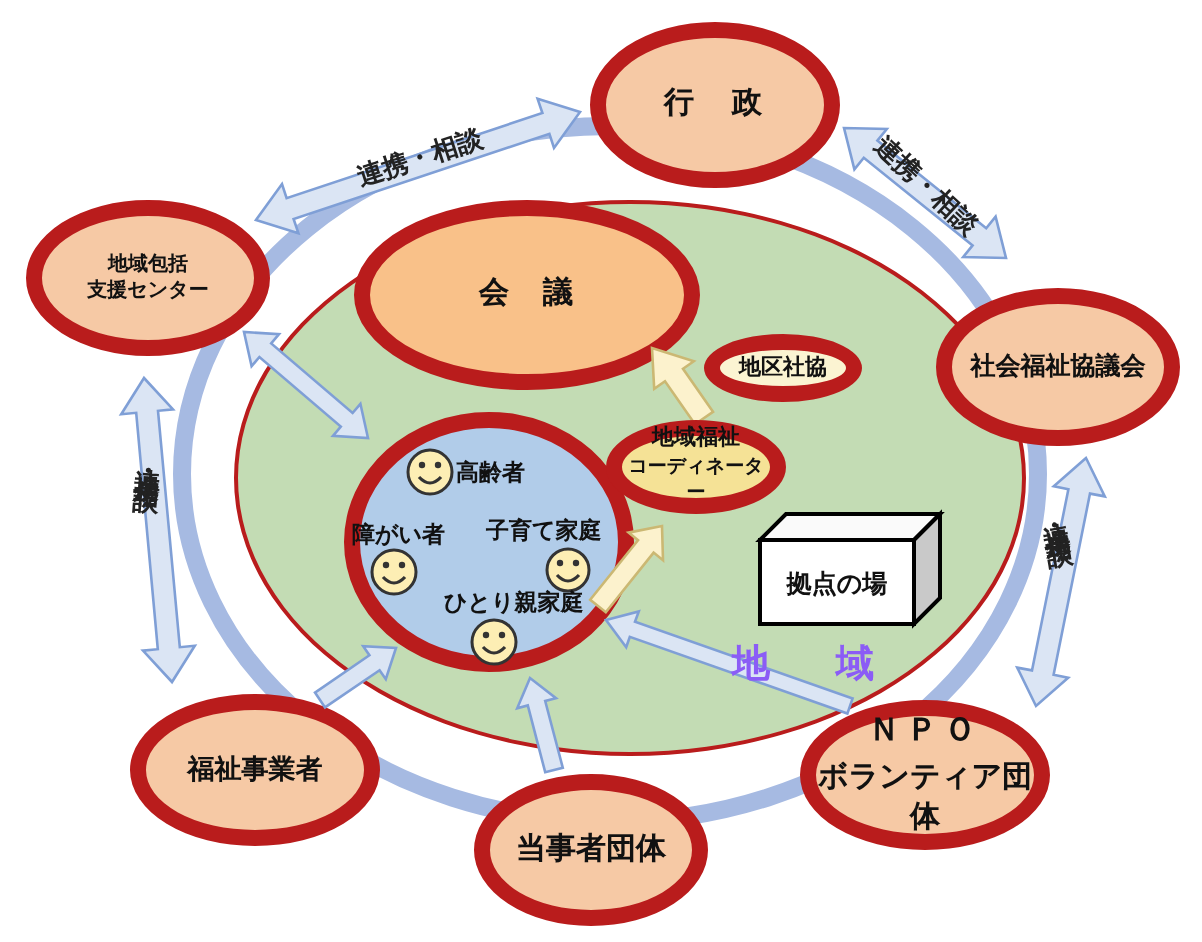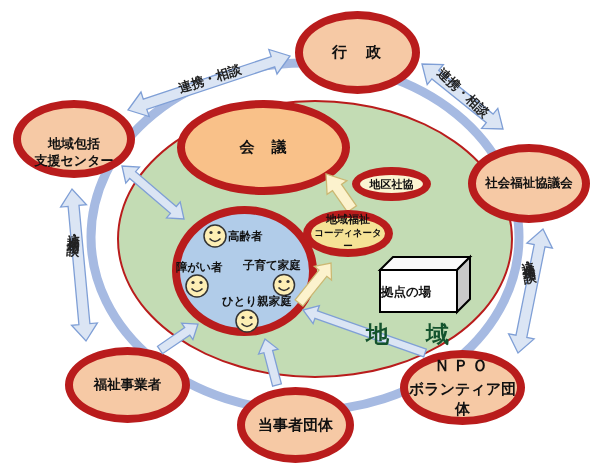--- a/index.html
+++ b/index.html
@@ -18,25 +18,25 @@
   .green-ellipse{background:var(--green);z-index:2;border-width:2px;}
   .caretown{background:var(--orange);z-index:3;font-weight:600;font-size:15px;letter-spacing:1px;}
   .people-circle{background:var(--blue_circle);z-index:3;}
   .small-yellow{background:var(--yellow_pale);z-index:6;font-weight:600;font-size:11px;line-height:1.3;}
   .coordinator{background:var(--yellow_deep);z-index:6;font-family:Liberation Mono, monospace;}
   .layer-mid{z-index:5;}
   .lbl{position:absolute;z-index:6;white-space:nowrap;}
   .link-label{font-size:13px;font-weight:600;color:#222;}
   .vtext{writing-mode:vertical-rl;letter-spacing:2px;}
   .person-label{font-size:11.5px;font-weight:600;color:#111;}
-  .region-label{font-size:23px;font-weight:600;letter-spacing:7px;color:#14532d;}
-  .base-label{font-size:12.5px;font-weight:600;width:75px;}
+  .region-label{font-size:19px;font-weight:600;letter-spacing:7px;color:#8b5cf6;}
+  .base-label{font-size:12.5px;font-weight:600;width:75px;text-align:center;}
   .npo-main{font-size:16px;letter-spacing:3px;}
   .npo-sub{font-size:15px;margin-top:2px;}
-  .two-line-sm{font-size:13px;justify-content:flex-end;}
+  .two-line-sm{font-size:10px;}
 </style>
 </head>
 <body>
 
 <div id="canvas">
 
   <svg class="layer-bg" width="601" height="471">
     <ellipse cx="305" cy="237" rx="214" ry="174" fill="none" style="stroke:var(--ring)" stroke-width="9"></ellipse>
     <polygon points="128,110 149.2,116.6 146.8,109.5 274.7,66.9 277,74 290,56 268.8,49.4 271.2,56.5 143.3,99.1 141,92" style="fill:var(--arrow_fill);stroke:var(--arrow_stroke)" stroke-width="1.3"></polygon>
     <polygon points="422,64 427.2,84.7 431.9,78.9 486.3,122.7 481.6,128.5 503,129 497.8,108.3 493.1,114.1 438.7,70.3 443.4,64.5" style="fill:var(--arrow_fill);stroke:var(--arrow_stroke)" stroke-width="1.3"></polygon>

